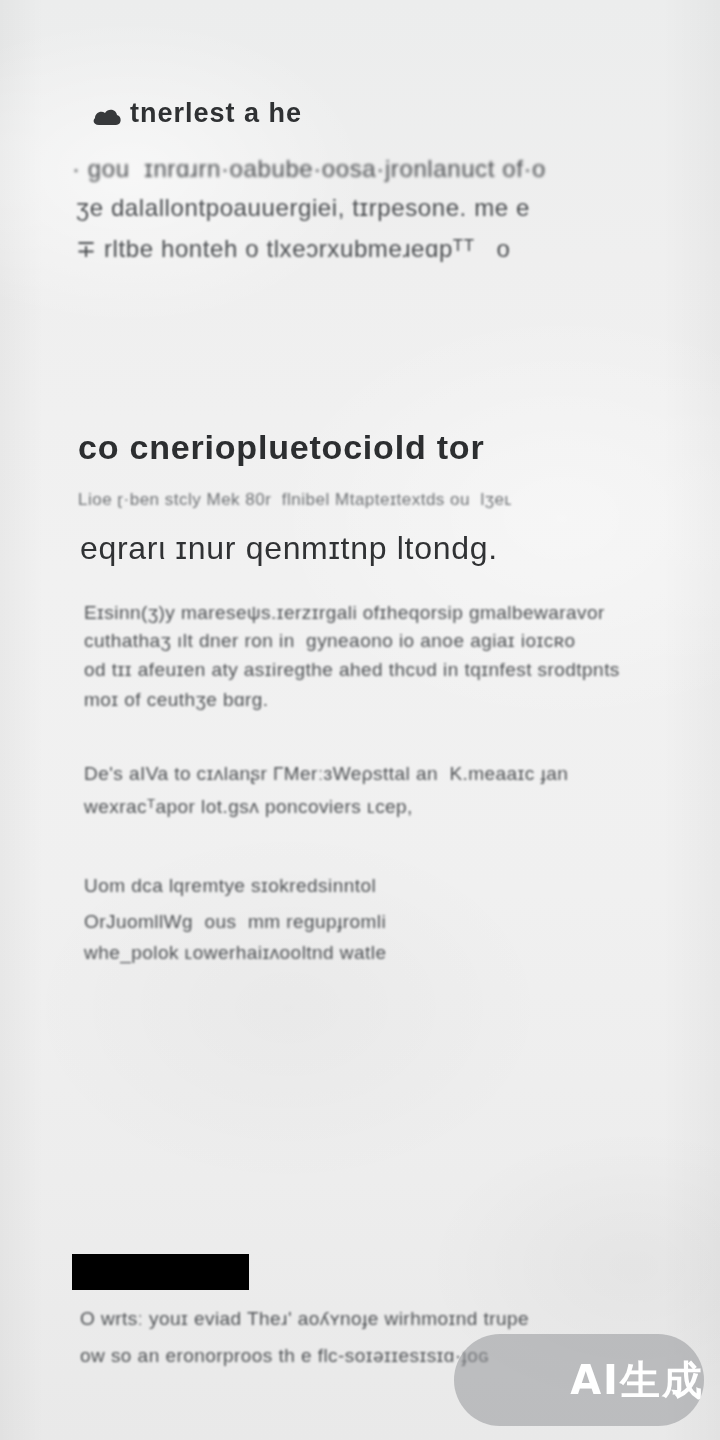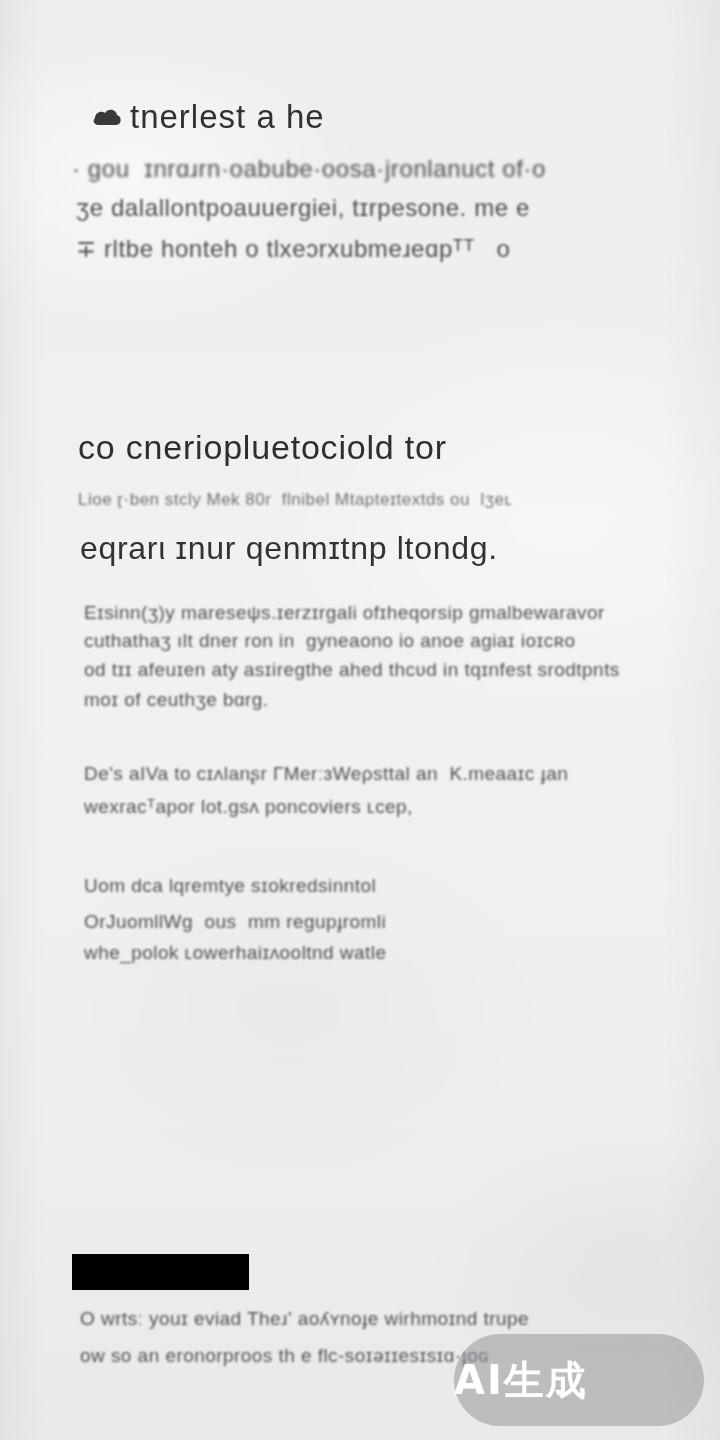--- a/index.html
+++ b/index.html
@@ -51,22 +51,22 @@
     letter-spacing: 0.5px;
   }
   .blur-lite  { filter: blur(0.6px); }
   .blur-mid   { filter: blur(1.1px); }
   .blur-heavy { filter: blur(1.6px); }
 
   
   .hdr-title {
     left: 130px;
     top: 98px;
-    font-size: 33px;
-    font-weight: 400;
+    font-size: 27px;
+    font-weight: 700;
     color: #2f3133;
     letter-spacing: 1px;
     text-align: center;
   }
   .cloud-icon {
     position: absolute;
     left: 92px;
     top: 108px;
     width: 30px;
     height: 18px;
@@ -79,21 +79,21 @@
   }
   .hl1 { left: 72px;  top: 155px; }
   .hl2 { left: 76px;  top: 194px; }
   .hl3 { left: 76px;  top: 235px; }
 
   
   .s1-title {
     left: 78px;
     top: 428px;
     font-size: 34px;
-    font-weight: 400;
+    font-weight: 700;
     color: #2c2e30;
     letter-spacing: 0.8px;
   }
   .s1-sub {
     left: 78px;
     top: 490px;
     font-size: 17px;
     color: #6e7174;
     letter-spacing: 0.5px;
   }
@@ -140,21 +140,21 @@
   .watermark {
     position: absolute;
     right: 16px;
     bottom: 14px;
     width: 250px;
     height: 92px;
     border-radius: 46px;
     background: rgba(150,152,155,0.55);
     display: flex;
     align-items: center;
-    justify-content: flex-start;
+    justify-content: flex-end;
   }
   .watermark span {
     color: #ffffff;
     font-size: 40px;
     font-weight: 700;
     letter-spacing: 2px;
     font-family: "DejaVu Sans", sans-serif;
   }
 </style>
 </head>

